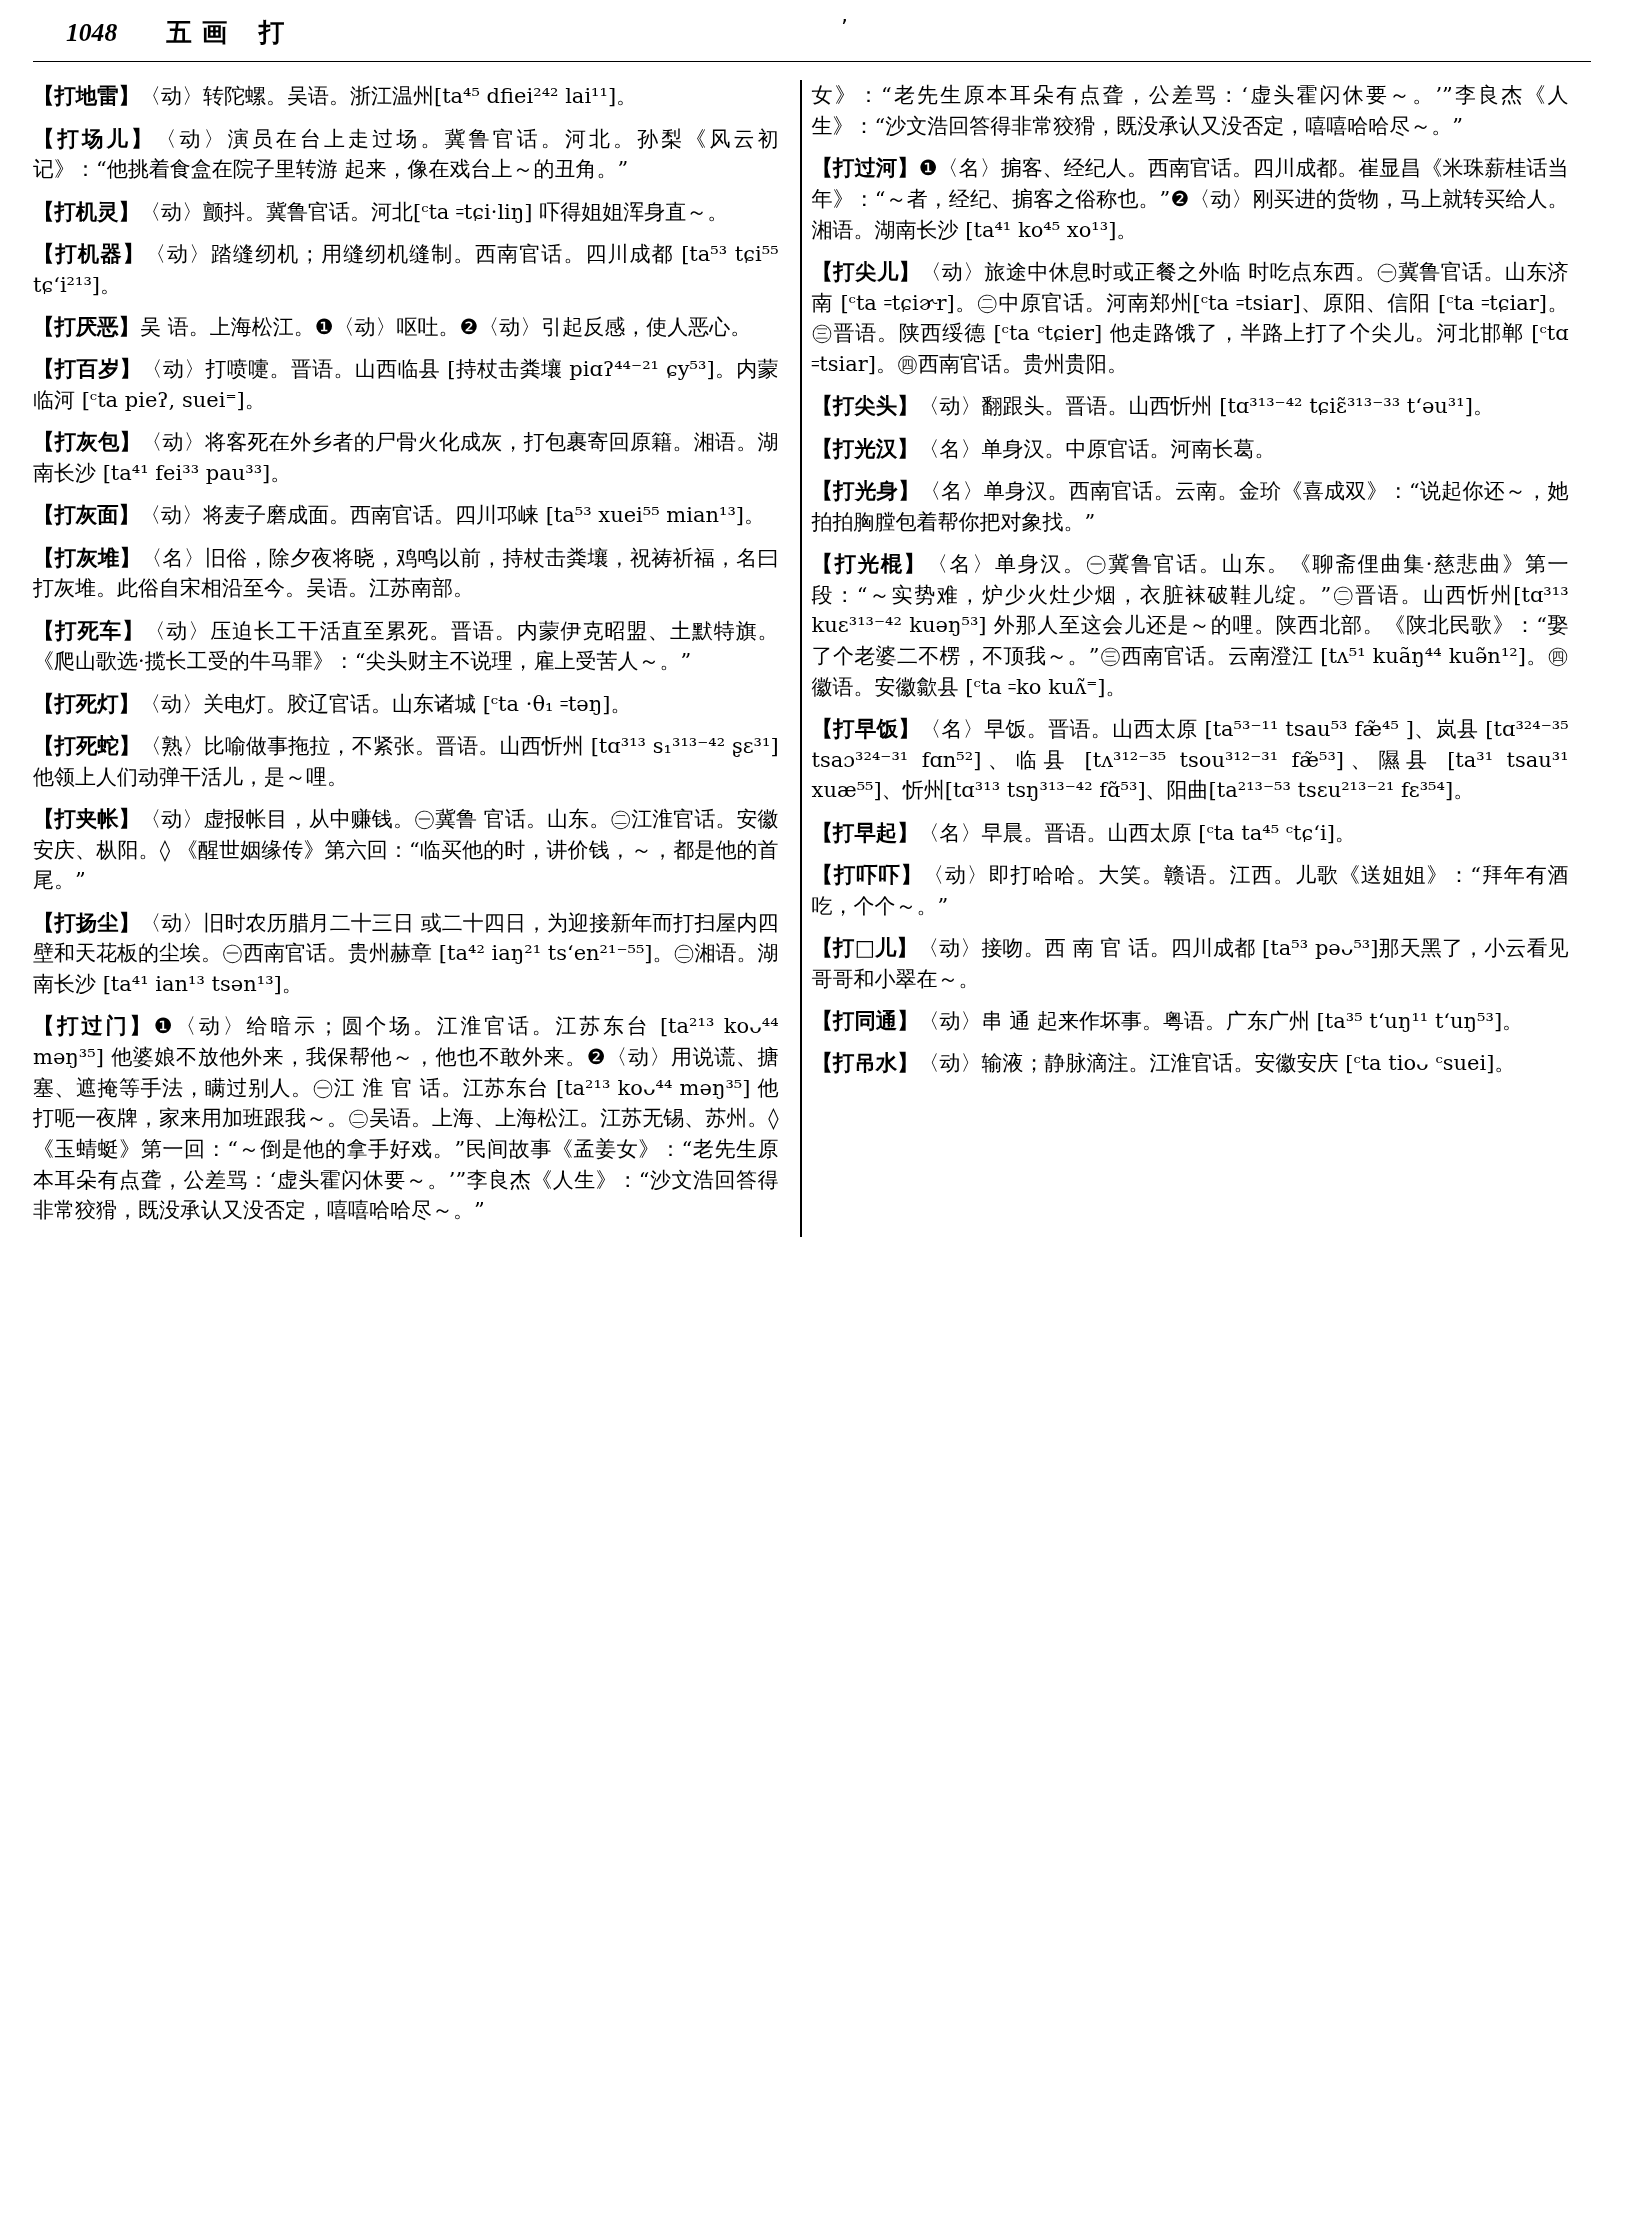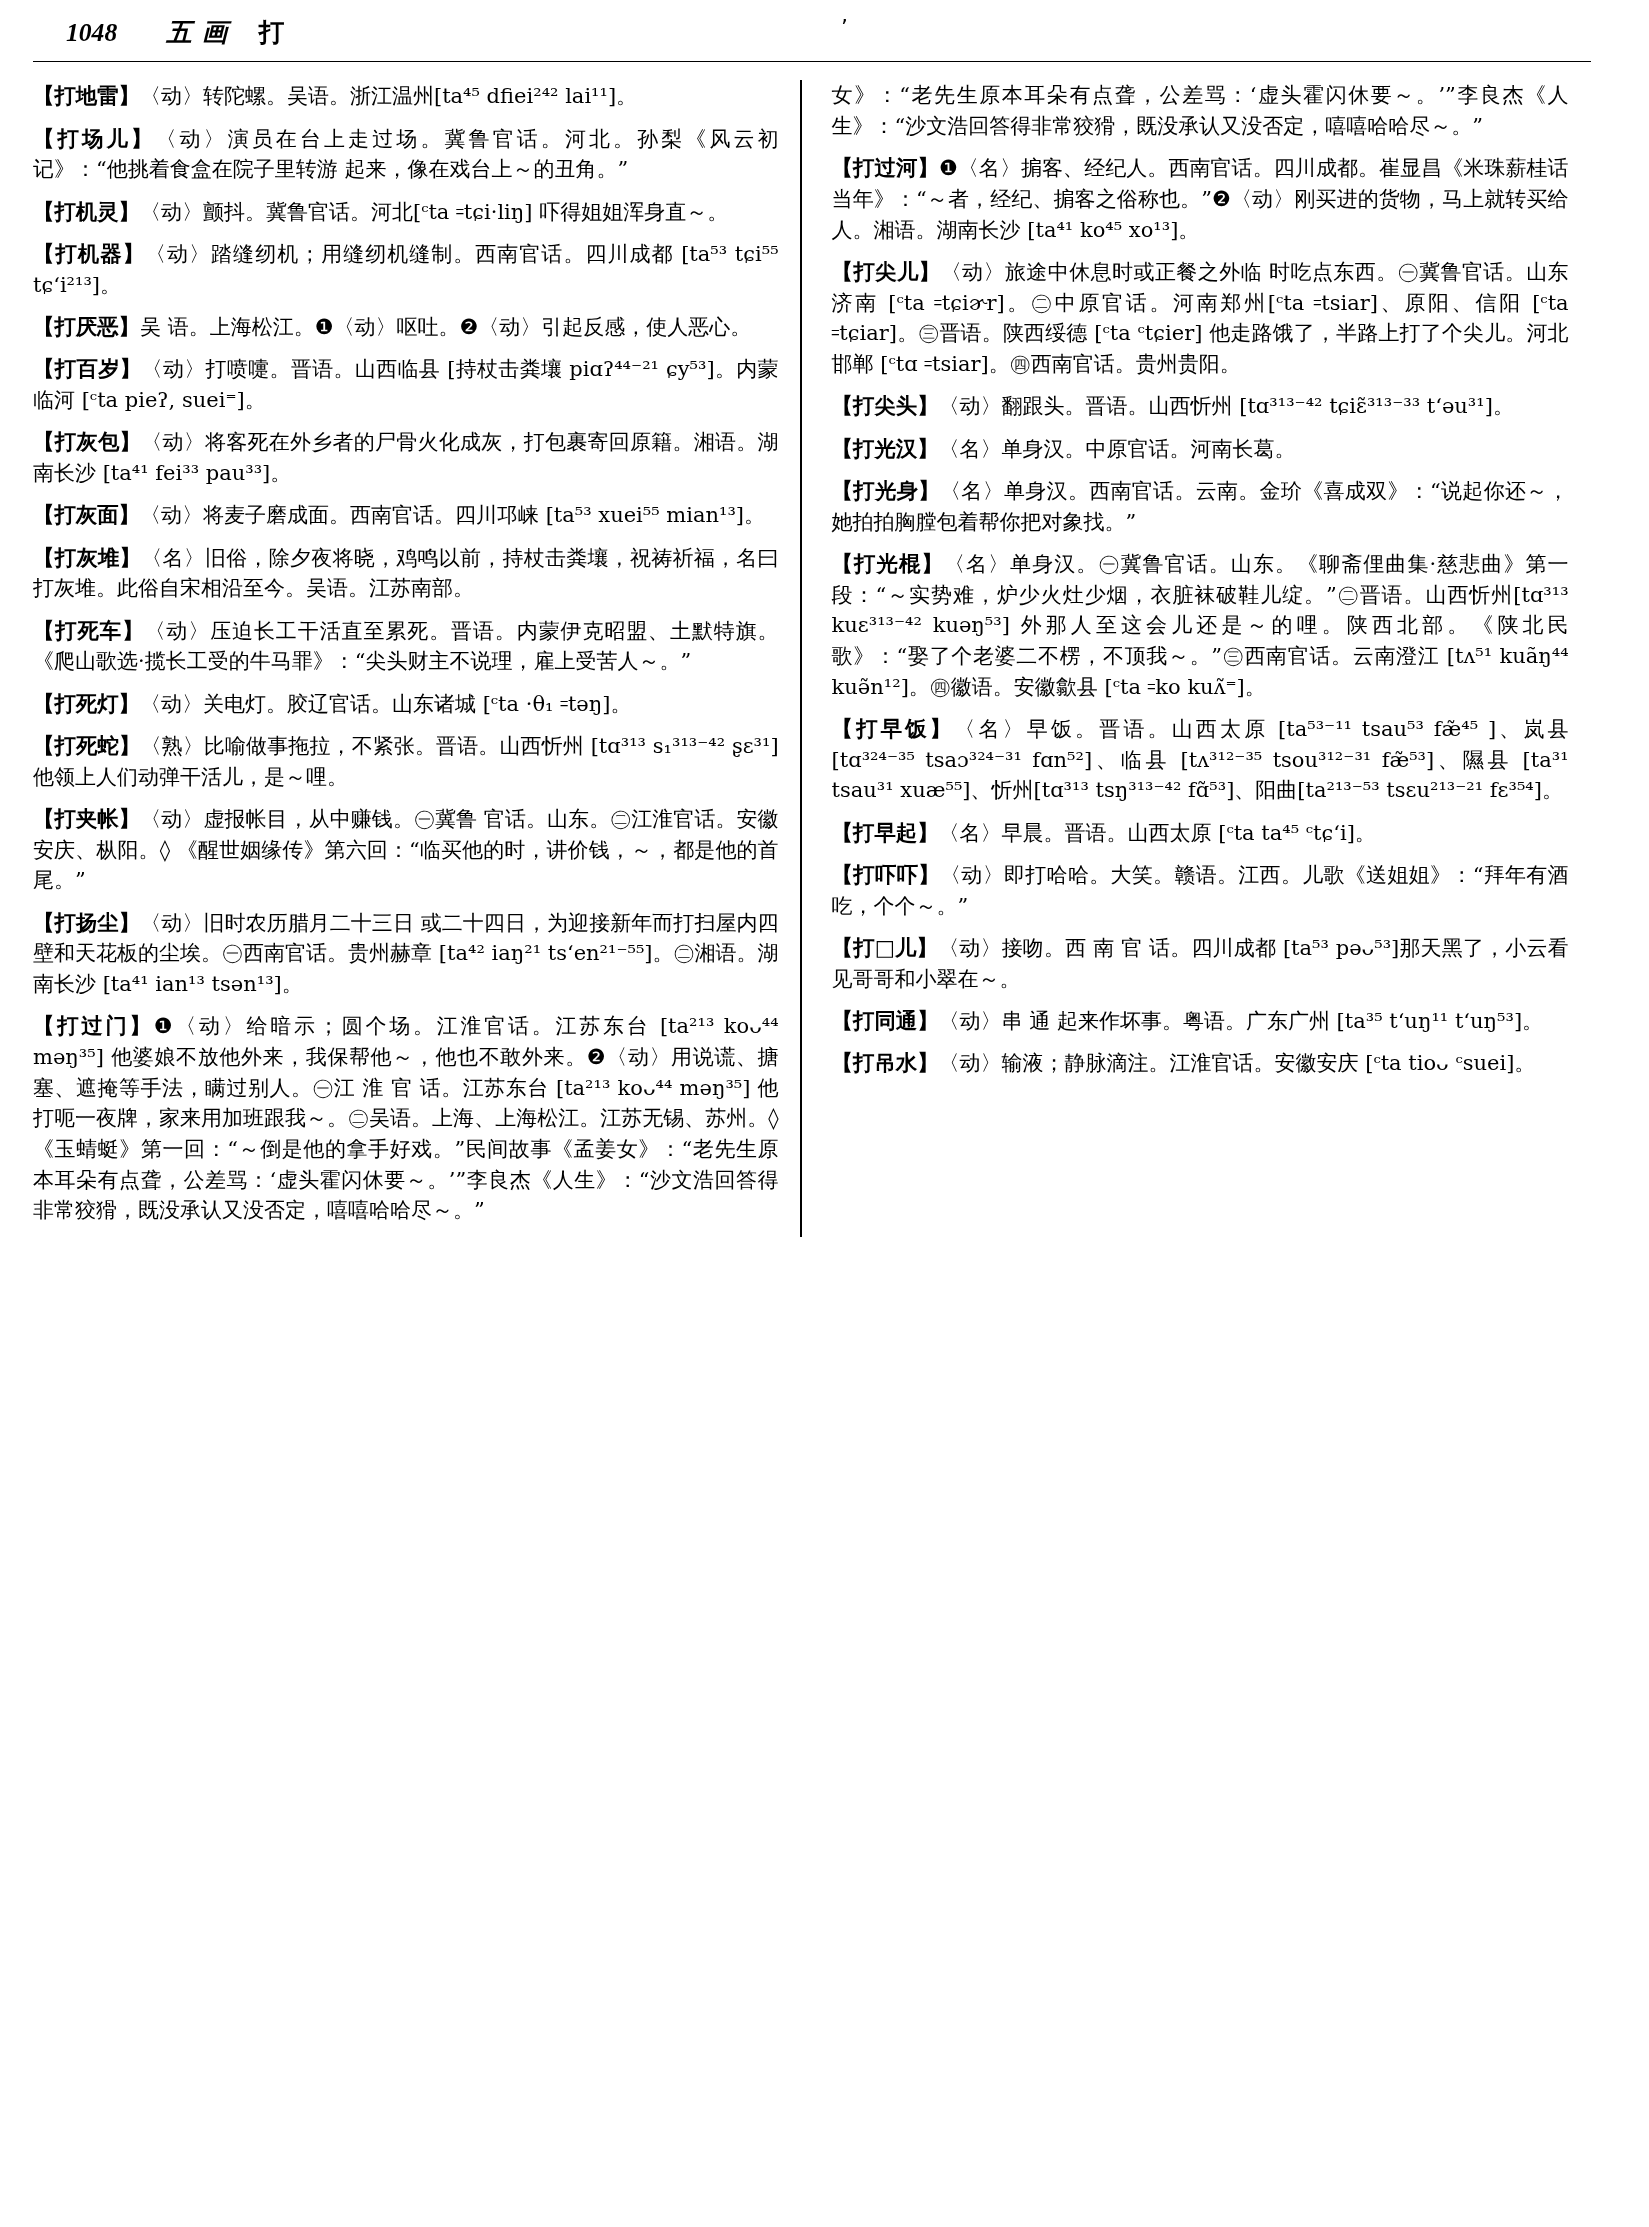--- a/index.html
+++ b/index.html
@@ -32,21 +32,20 @@
     font-size: 25.6px;
     font-weight: bold;
     font-style: italic;
     font-family: "Liberation Serif", serif;
     margin-right: 49px;
   }
   .header .stroke {
     font-size: 25.6px;
     font-weight: bold;
     letter-spacing: 10px;
-    font-style: italic;
   }
   .header .radical {
     font-size: 25.6px;
     font-weight: bold;
     margin-left: 21.4px;
   }
   .header .mark {
     position: absolute;
     left: 841px;
     top: 15px;
@@ -59,21 +58,21 @@
   .columns {
     display: flex;
     width: 1584px;
     margin-top: 18px;
   }
   .col {
     width: 767px;
     box-sizing: border-box;
   }
   .col.left { padding-right: 21.4px; }
-  .col.right { padding-left: 30px; }
+  .col.right { padding-left: 10px; }
   .divider {
     width: 1.6px;
     background: #000;
     margin: 0 0px;
     align-self: stretch;
   }
   .entry {
     margin-bottom: 10.7px;
     font-size: 21px;
     line-height: 1.46;

